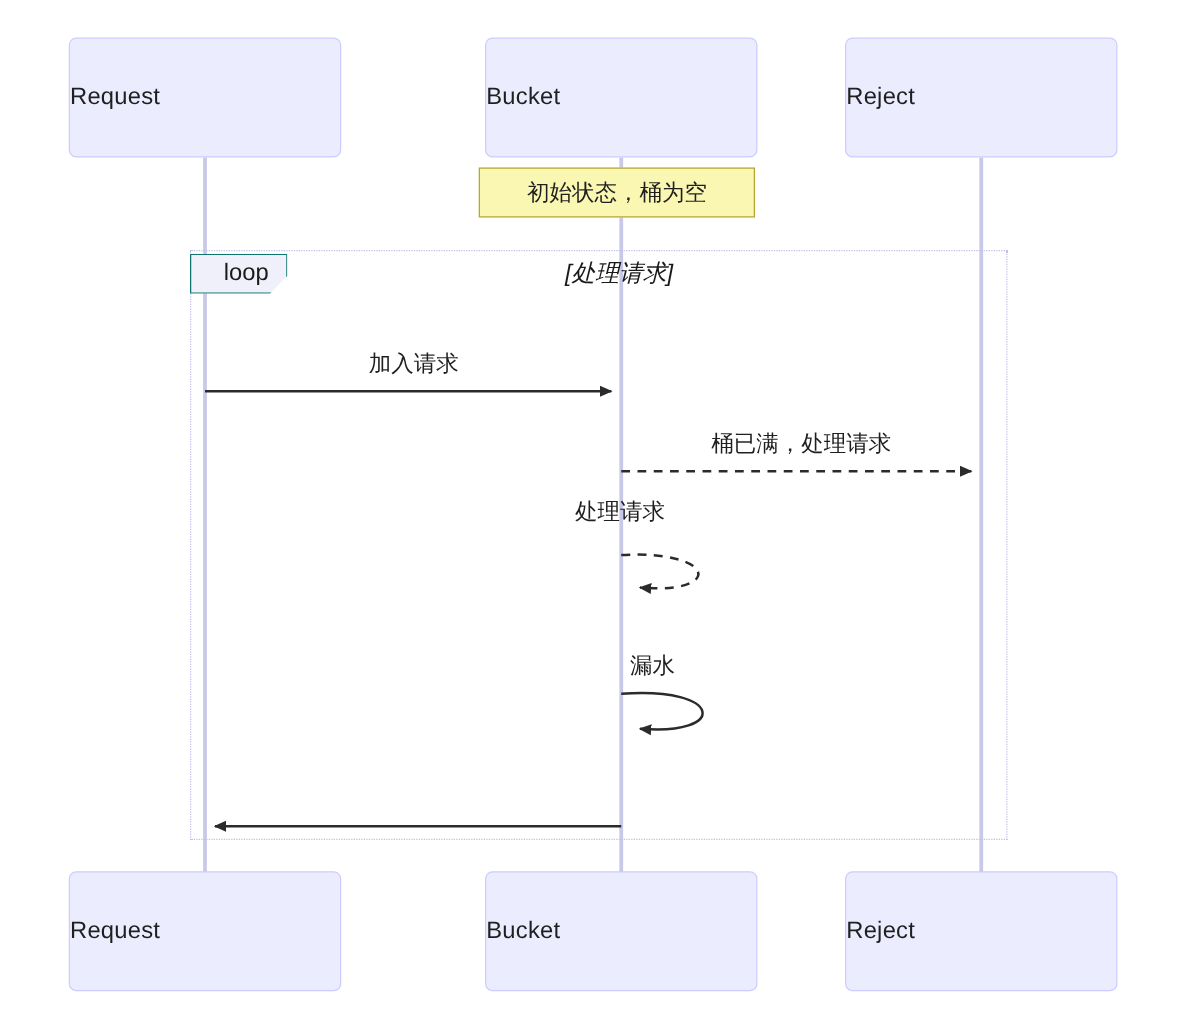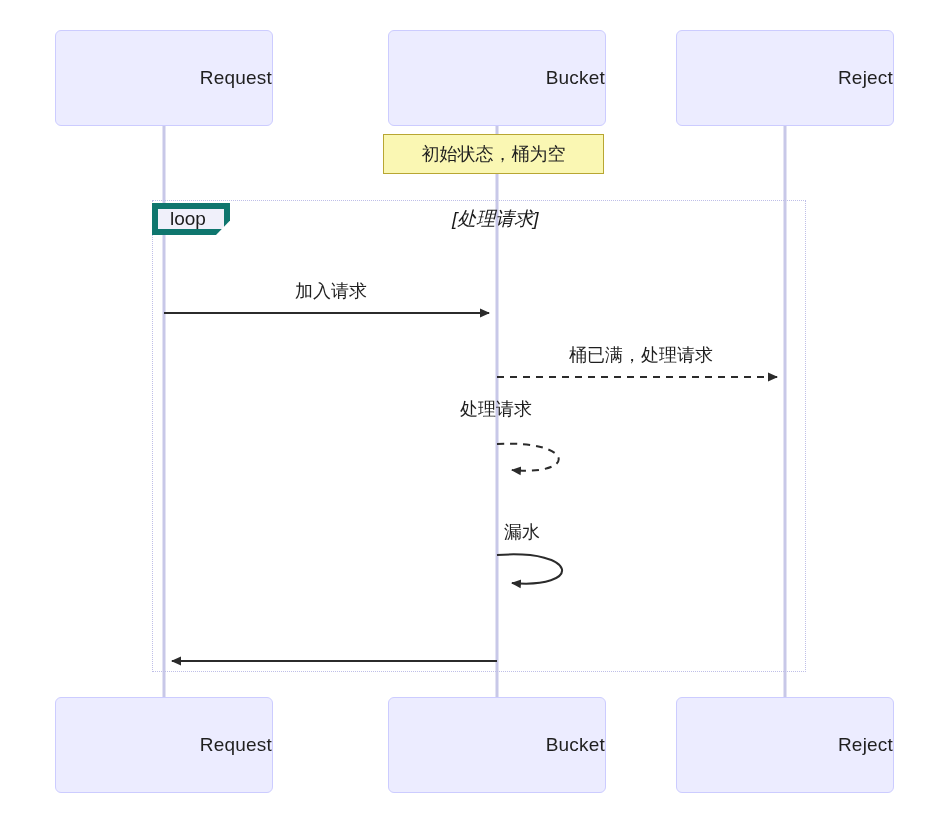--- a/index.html
+++ b/index.html
@@ -25,21 +25,21 @@
     height: 813px;
   }
   .participant-box {
     position: absolute;
     background: #ECECFF;
     border: 1px solid #CCCCFF;
     border-radius: 6px;
     box-sizing: border-box;
     display: flex;
     align-items: center;
-    justify-content: flex-end;
+    justify-content: flex-start;
   }
   .participant-label {
     font-size: 19px;
     color: #1f1f1f;
     font-family: "Liberation Sans", "DejaVu Sans", sans-serif;
     letter-spacing: 0.2px;
   }
   .note-box {
     position: absolute;
     background: #FAF7B3;
@@ -56,25 +56,25 @@
   }
   .loop-frame {
     position: absolute;
     border: 1px dotted #BFBFE8;
     box-sizing: border-box;
     background: transparent;
   }
   .loop-tag {
     position: absolute;
     background: #F0F0FA;
-    border: 6px solid #0f766e;
+    border: 1px solid #0f766e;
     box-sizing: border-box;
     display: flex;
     align-items: center;
-    padding-left: 12px;
+    padding-left: 26px;
     clip-path: polygon(0 0, 100% 0, 100% 55%, 82% 100%, 0 100%);
   }
   .loop-tag-label {
     font-size: 19px;
     color: #1a1a1a;
     font-family: "Liberation Sans", "DejaVu Sans", sans-serif;
   }
   .loop-condition {
     position: absolute;
     font-size: 19px;

